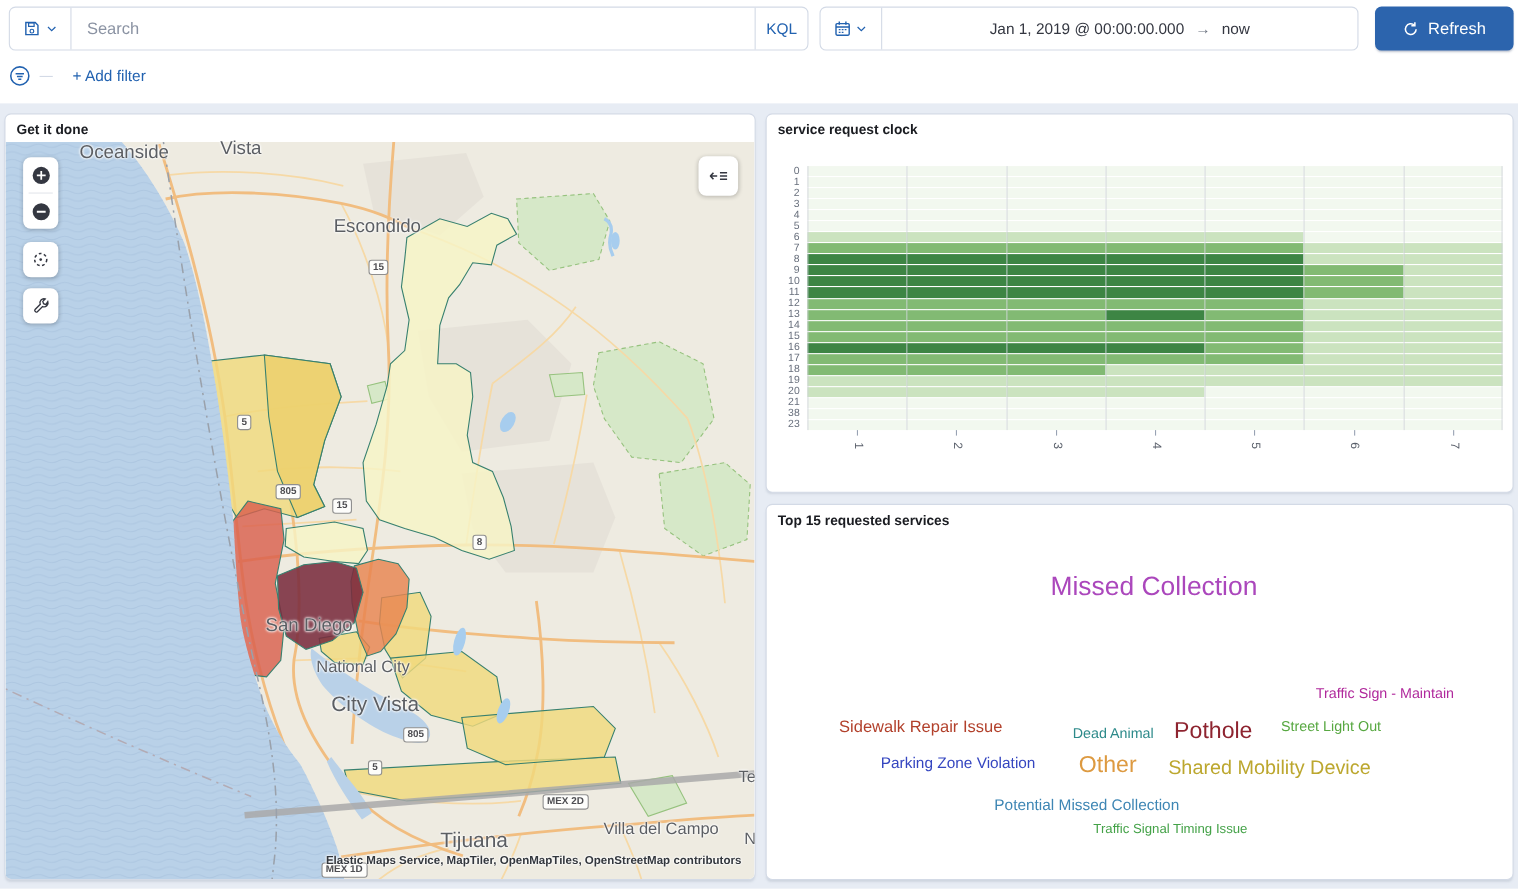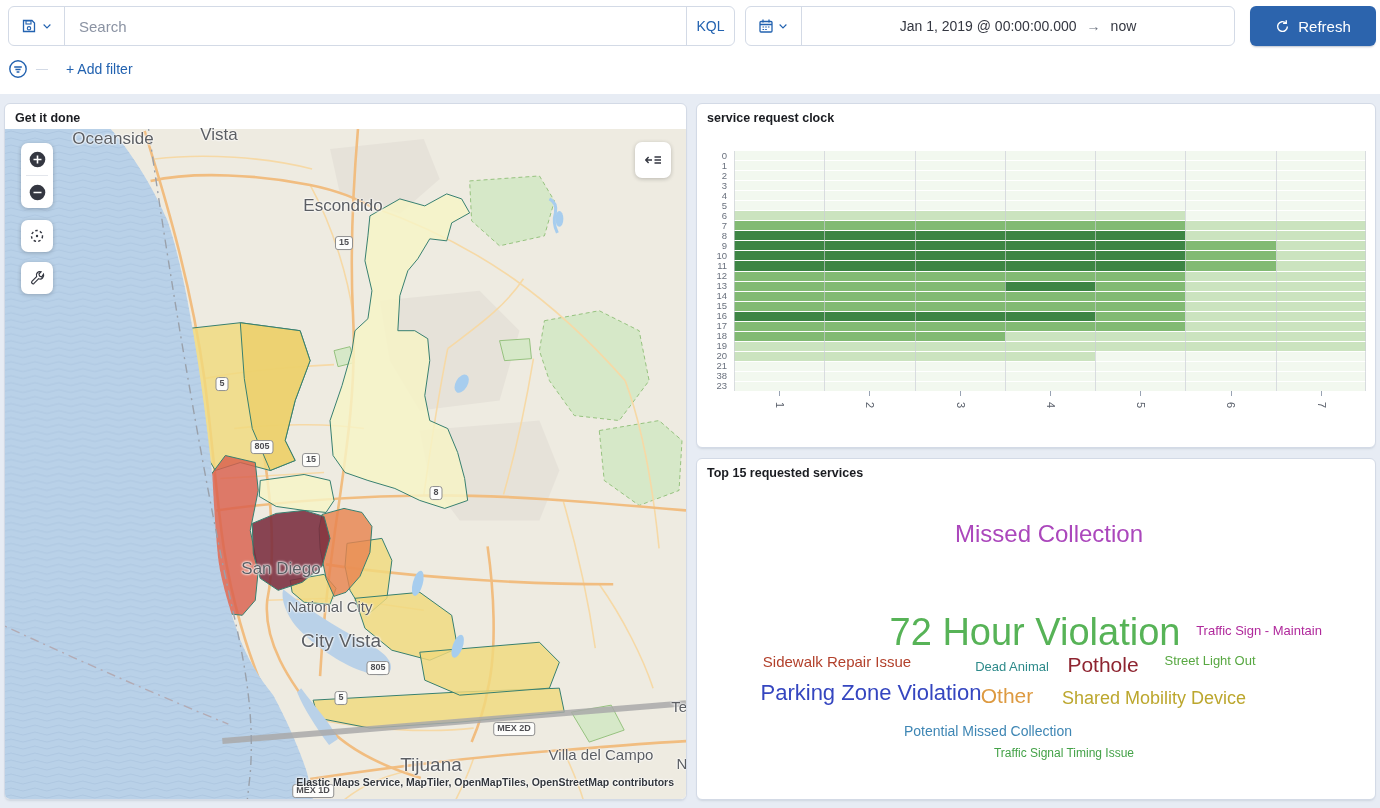--- a/index.html
+++ b/index.html
@@ -539,25 +539,24 @@
         <span>7</span>
       </div>
     </div>
   <div id="hm-axis-title">day of week</div>
 </div>
 
 <div class="panel" id="panel-tags">
   <div class="panel-title">Top 15 requested services</div>
   <div id="tag-cloud">
       <span class="tag" style="left: 352px; top: 75px; font-size: 24px; color: rgb(171, 71, 188);">Missed Collection</span>
-      <span class="tag" style="left: 338px; top: 173px; font-size: 38px; color: rgb(87, 179, 87);">72 Hour Violation</span>
       <span class="tag" style="left: 562px; top: 171px; font-size: 13px; color: rgb(176, 41, 156);">Traffic Sign - Maintain</span>
       <span class="tag" style="left: 140px; top: 202px; font-size: 15px; color: rgb(178, 64, 43);">Sidewalk Repair Issue</span>
       <span class="tag" style="left: 315px; top: 207px; font-size: 13px; color: rgb(45, 138, 138);">Dead Animal</span>
       <span class="tag" style="left: 406px; top: 206px; font-size: 21px; color: rgb(142, 36, 48);">Pothole</span>
       <span class="tag" style="left: 513px; top: 201px; font-size: 13px; color: rgb(88, 168, 66);">Street Light Out</span>
-      <span class="tag" style="left: 174px; top: 234px; font-size: 22px; color: rgb(53, 70, 192);">Parking Zone Violation</span>
+      <span class="tag" style="left: 174px; top: 234px; font-size: 14px; color: rgb(53, 70, 192);">Parking Zone Violation</span>
       <span class="tag" style="left: 310px; top: 237px; font-size: 21px; color: rgb(221, 154, 65);">Other</span>
       <span class="tag" style="left: 457px; top: 239px; font-size: 18px; color: rgb(188, 167, 46);">Shared Mobility Device</span>
       <span class="tag" style="left: 291px; top: 272px; font-size: 14px; color: rgb(62, 134, 180);">Potential Missed Collection</span>
       <span class="tag" style="left: 367px; top: 294px; font-size: 12px; color: rgb(68, 162, 72);">Traffic Signal Timing Issue</span>
     </div>
 </div>
 
 </body></html>

